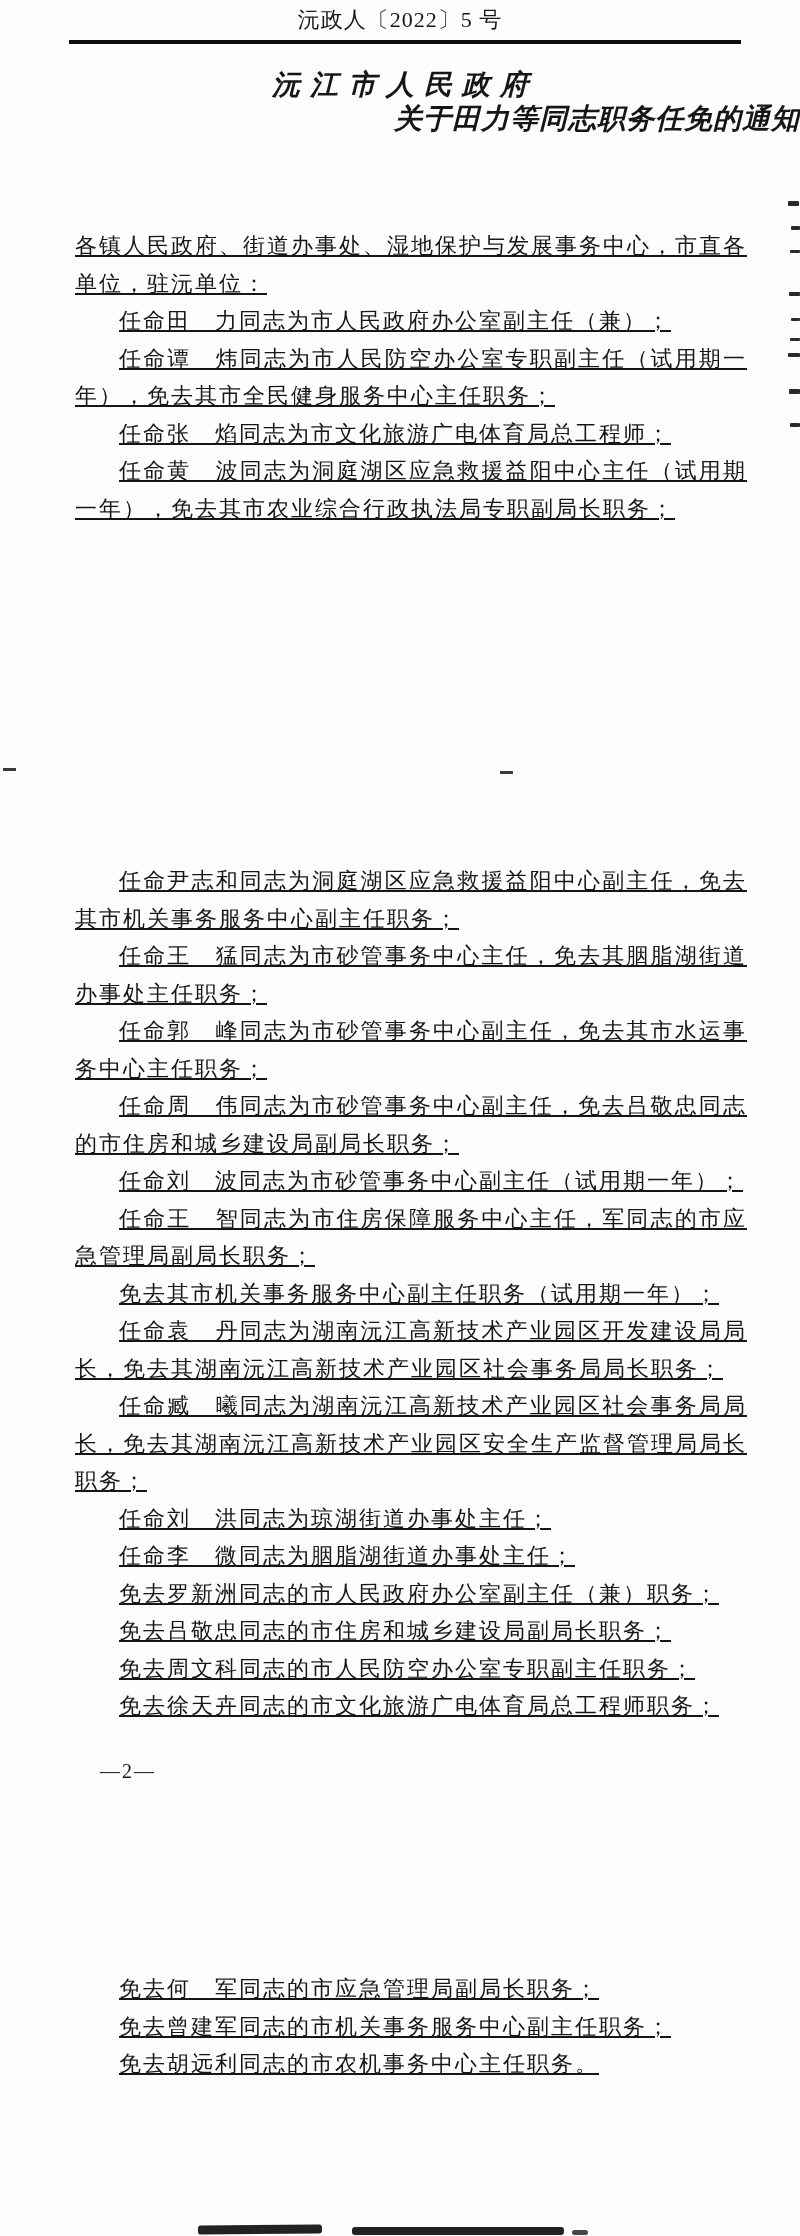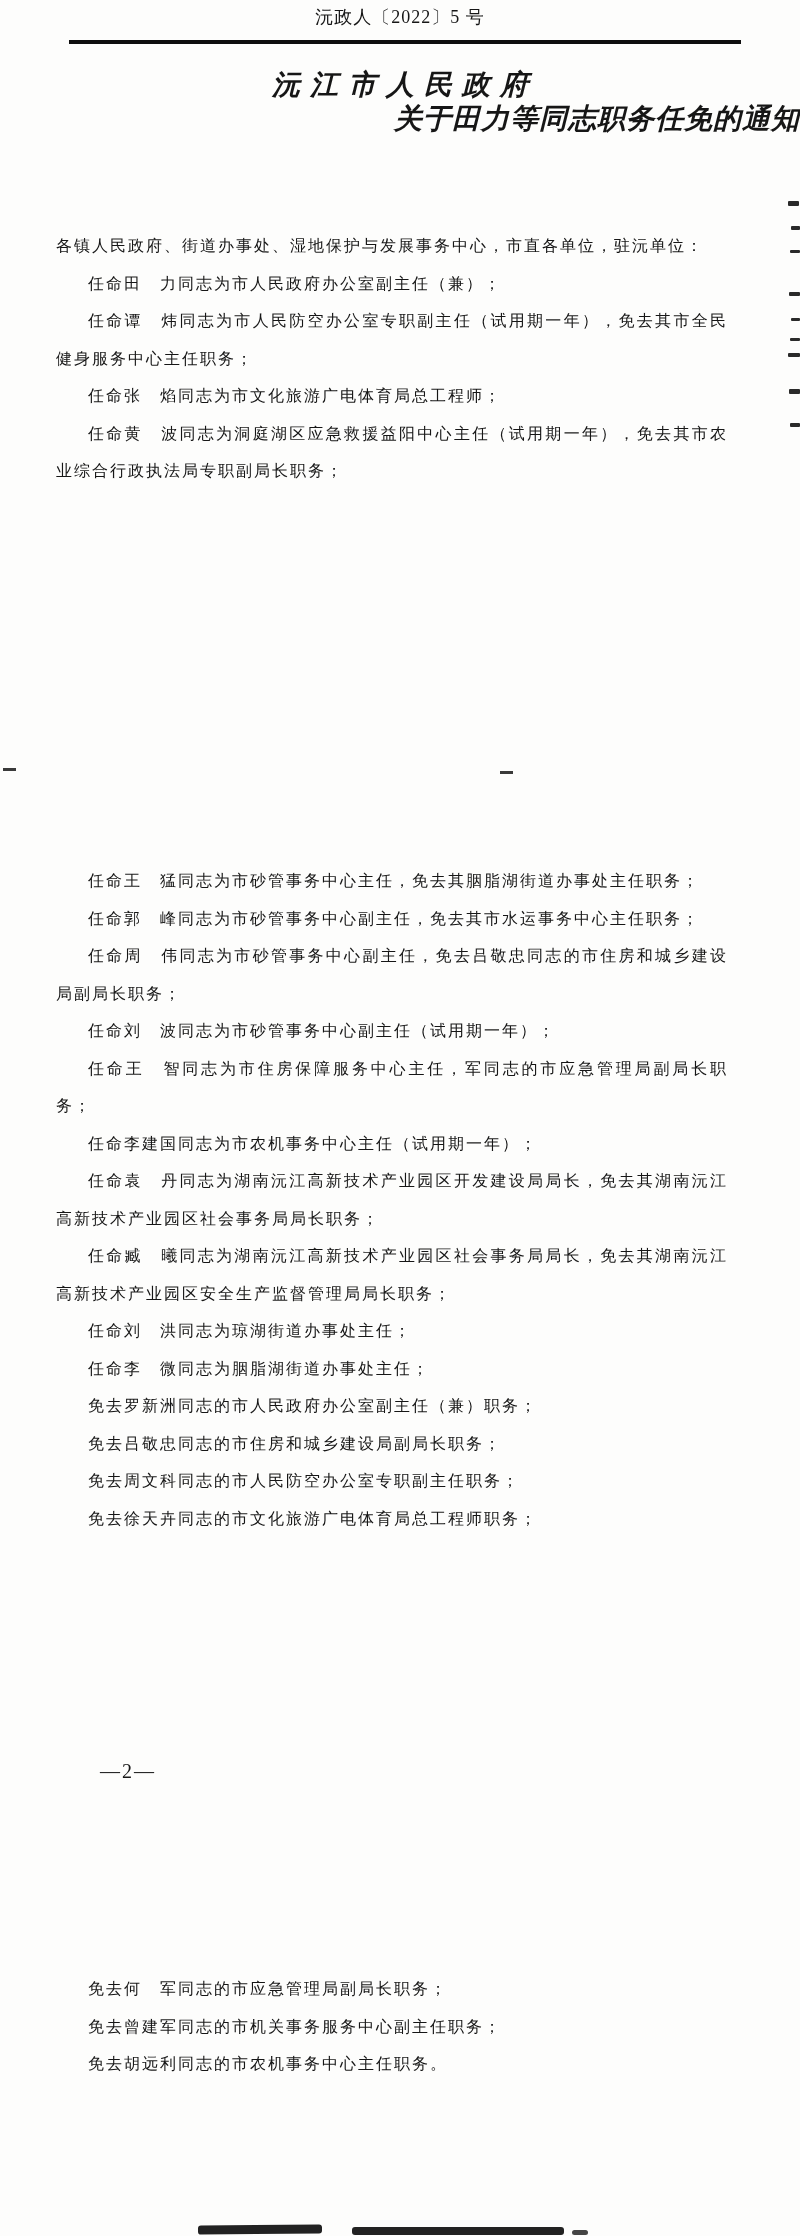--- a/index.html
+++ b/index.html
@@ -10,21 +10,21 @@
     margin:0 auto;
     background:#fdfdfc;
     font-family:"Liberation Serif","DejaVu Serif",serif;
     color:#161616;
     overflow:hidden;
   }
   .doc-number {
     position:absolute;
     top:5px; left:0; width:100%;
     text-align:center;
-    font-size:18px;
+    font-size:22px;
     letter-spacing:1px;
   }
   .header-rule {
     position:absolute;
     top:40px; left:69px;
     width:672px; height:4px;
     background:#0e0e0e;
   }
   .title {
     position:absolute;
@@ -32,26 +32,27 @@
     text-align:center;
     font-weight:bold;
     font-size:28px;
     line-height:34px;
     font-style:italic;
   }
   .title .line1 { letter-spacing:10px; text-indent:10px; }
   .title .line2 { letter-spacing:1px;text-align:right; }
   .body {
     position:absolute;
-    left:56px; width:672px;
-    font-size:16px;
+    left:75px; width:672px;
+    font-size:22px;
     line-height:37.5px;
     letter-spacing:2px;
     text-align:justify;
     text-justify:inter-ideograph;
+    text-decoration:underline;
   }
   .body p { margin:0; text-indent:2em; }
   .body p.no-indent { text-indent:0; }
   .body1 { top:227px; }
   .body2 { top:862px; }
   .body3 { top:1970px; }
   .page-number {
     position:absolute;
     top:1760px; left:100px;
     font-size:20px;
@@ -89,26 +90,27 @@
 
   <div class="body body1">
     <p class="no-indent">各镇人民政府、街道办事处、湿地保护与发展事务中心，市直各单位，驻沅单位：</p>
     <p>任命田　力同志为市人民政府办公室副主任（兼）；</p>
     <p>任命谭　炜同志为市人民防空办公室专职副主任（试用期一年），免去其市全民健身服务中心主任职务；</p>
     <p>任命张　焰同志为市文化旅游广电体育局总工程师；</p>
     <p>任命黄　波同志为洞庭湖区应急救援益阳中心主任（试用期一年），免去其市农业综合行政执法局专职副局长职务；</p>
   </div>
 
   <div class="body body2">
+    <p>任命尹志和同志为洞庭湖区应急救援益阳中心副主任，免去其市机关事务服务中心副主任职务；</p>
     <p>任命王　猛同志为市砂管事务中心主任，免去其胭脂湖街道办事处主任职务；</p>
     <p>任命郭　峰同志为市砂管事务中心副主任，免去其市水运事务中心主任职务；</p>
     <p>任命周　伟同志为市砂管事务中心副主任，免去吕敬忠同志的市住房和城乡建设局副局长职务；</p>
     <p>任命刘　波同志为市砂管事务中心副主任（试用期一年）；</p>
     <p>任命王　智同志为市住房保障服务中心主任，军同志的市应急管理局副局长职务；</p>
-    <p>任命李建国同志为市农机事务中心主任（试用期一年）；</p>
+    <p>免去其市机关事务服务中心副主任职务（试用期一年）；</p>
     <p>任命袁　丹同志为湖南沅江高新技术产业园区开发建设局局长，免去其湖南沅江高新技术产业园区社会事务局局长职务；</p>
     <p>任命臧　曦同志为湖南沅江高新技术产业园区社会事务局局长，免去其湖南沅江高新技术产业园区安全生产监督管理局局长职务；</p>
     <p>任命刘　洪同志为琼湖街道办事处主任；</p>
     <p>任命李　微同志为胭脂湖街道办事处主任；</p>
     <p>免去罗新洲同志的市人民政府办公室副主任（兼）职务；</p>
     <p>免去吕敬忠同志的市住房和城乡建设局副局长职务；</p>
     <p>免去周文科同志的市人民防空办公室专职副主任职务；</p>
     <p>免去徐天卉同志的市文化旅游广电体育局总工程师职务；</p>
   </div>
 

